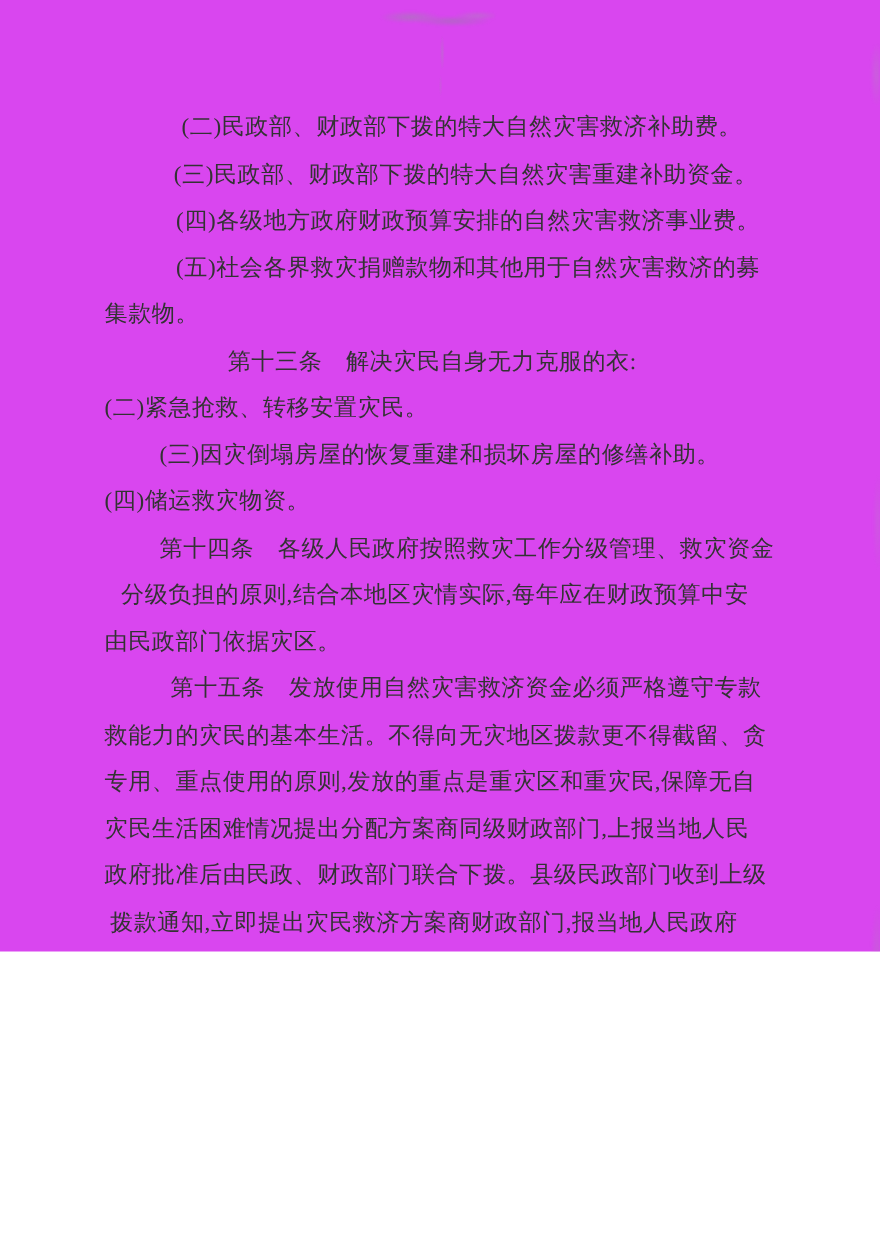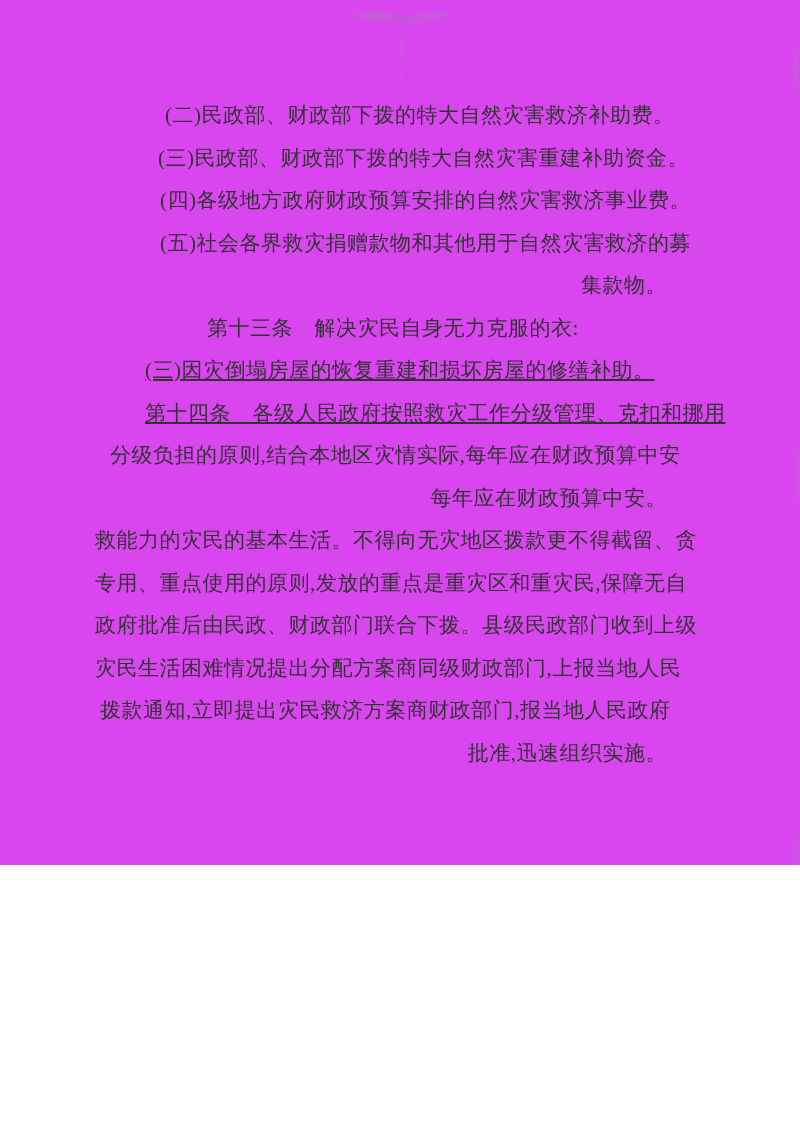--- a/index.html
+++ b/index.html
@@ -72,26 +72,26 @@
     position: absolute;
     left: 95px;
     top: 94px;
     width: 572px;
     font-size: 21px;
     line-height: 42.5px;
     letter-spacing: 0.5px;
     color: #333333;
   }
   .line { margin: 0; white-space: nowrap; }
-  .center  { text-align: right; }
+  .center  { text-align: left; }
   .ml-0   { margin-left: 0; }
   .ml-5   { margin-left: 5px; }
   .ml-15  { margin-left: 15px; text-align: center; }
   .ml-38  { margin-left: 38px; }
-  .ml-50  { margin-left: 50px; text-decoration: underline; }
+  .ml-50  { margin-left: 50px; }
   .ml-60  { margin-left: 60px; }
   .ml-63  { margin-left: 63px; }
   .ml-65  { margin-left: 65px; text-align: right; }
   .ml-70  { margin-left: 70px; }
   .ml-112 { margin-left: 112px; }
   .page-number {
     position: absolute;
     left: 90px;
     top: 1041px;
     font-size: 17px;
@@ -109,27 +109,30 @@
   <div class="edge-right"></div>
   <div class="edge-bottom"></div>
 
   <main class="text-block">
     <p class="line ml-70">(二)民政部、财政部下拨的特大自然灾害救济补助费。</p>
     <p class="line ml-63">(三)民政部、财政部下拨的特大自然灾害重建补助资金。</p>
     <p class="line ml-65">(四)各级地方政府财政预算安排的自然灾害救济事业费。</p>
     <p class="line ml-65">(五)社会各界救灾捐赠款物和其他用于自然灾害救济的募</p>
     <p class="line center">集款物。</p>
     <p class="line ml-112">第十三条　解决灾民自身无力克服的衣:</p>
+    <p class="line center">(二)紧急抢救、转移安置灾民。</p>
     <p class="line ml-50">(三)因灾倒塌房屋的恢复重建和损坏房屋的修缮补助。</p>
-    <p class="line ml-50">第十四条　各级人民政府按照救灾工作分级管理、克扣和挪用</p>
+    <p class="line center">(四)储运救灾物资。</p>
+    <p class="line ml-50">第十四条　各级人民政府按照救灾工作分级管理、救灾资金</p>
     <p class="line ml-15">分级负担的原则,结合本地区灾情实际,每年应在财政预算中安</p>
-    <p class="line center">每年应在财政预算中安。</p>
+    <p class="line center">由民政部门依据灾区。</p>
+    <p class="line ml-60">第十五条　发放使用自然灾害救济资金必须严格遵守专款</p>
     <p class="line ml-0">救能力的灾民的基本生活。不得向无灾地区拨款更不得截留、贪</p>
     <p class="line ml-0">专用、重点使用的原则,发放的重点是重灾区和重灾民,保障无自</p>
+    <p class="line ml-0">灾民生活困难情况提出分配方案商同级财政部门,上报当地人民</p>
     <p class="line ml-0">政府批准后由民政、财政部门联合下拨。县级民政部门收到上级</p>
-    <p class="line ml-0">灾民生活困难情况提出分配方案商同级财政部门,上报当地人民</p>
     <p class="line ml-5">拨款通知,立即提出灾民救济方案商财政部门,报当地人民政府</p>
     <p class="line center">批准,迅速组织实施。</p>
   </main>
 
   <div class="page-number">6</div>
 
 </div>
 
 </body></html>

